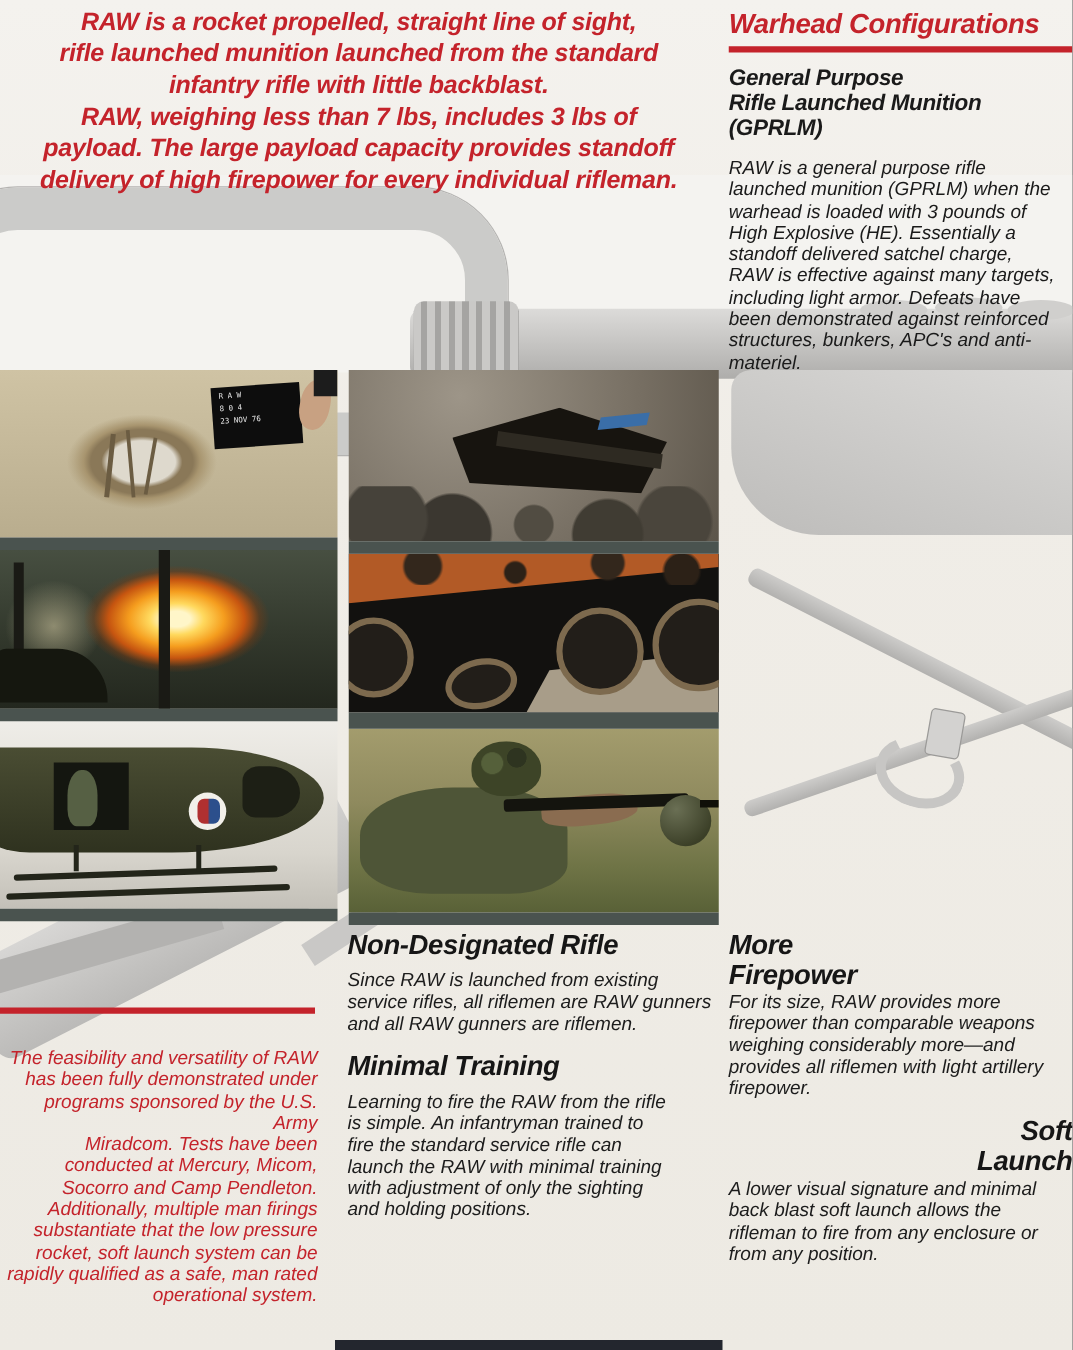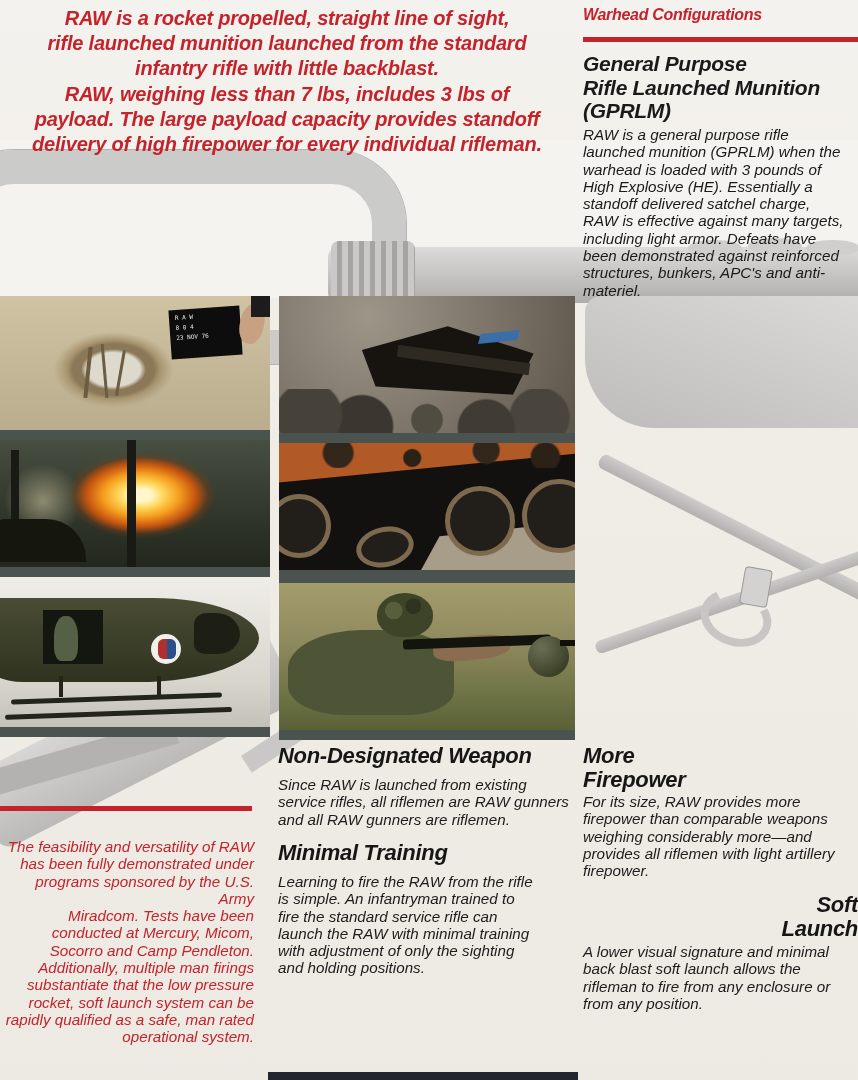--- a/index.html
+++ b/index.html
@@ -8,24 +8,24 @@
         font-family:"Liberation Sans", sans-serif;}
   .abs{position:absolute;}
   .it{font-style:italic;}
   .pre{white-space:pre-line;}
   .red{color:#c4232b;}
   .blk{color:#1a1a1a;}
 
   
   .intro{left:0;top:6px;width:574px;font-weight:700;font-size:20px;line-height:1.26;
          text-align:center;letter-spacing:-.2px;z-index:6;font-style:italic;}
-  .wh-title{left:583px;top:6px;width:275px;font-weight:700;font-size:16px;letter-spacing:-.3px;z-index:6;}
+  .wh-title{left:583px;top:6px;width:275px;font-weight:700;font-size:22px;letter-spacing:-.3px;z-index:6;}
   .rule{height:5px;background:#c4232b;z-index:6;}
   .wh-rule{left:583px;top:37px;width:275px;}
-  .gprlm-h{left:583px;top:52px;width:275px;font-weight:700;font-size:21px;line-height:1.12;letter-spacing:-.3px;z-index:6;}
+  .gprlm-h{left:583px;top:52px;width:275px;font-weight:700;font-size:18px;line-height:1.12;letter-spacing:-.3px;z-index:6;}
   .gprlm-b{left:583px;top:126px;width:278px;font-size:15.2px;line-height:17.3px;z-index:6;}
 
   .vers-h{left:0;top:746px;width:250px;font-weight:700;font-size:21px;line-height:1.12;text-align:right;letter-spacing:-.3px;z-index:6;}
   .vers-rule{left:0;top:806px;width:252px;}
   .vers-b{left:0;top:838px;width:254px;font-size:15.2px;line-height:17.3px;text-align:right;z-index:6;}
 
   .feat-h{font-weight:700;font-size:22px;line-height:1.08;letter-spacing:-.3px;z-index:6;color:#161616;}
   .feat-b{font-size:15.2px;line-height:17.3px;z-index:6;color:#1c1c1c;}
   .h-ndw{left:278px;top:744px;width:300px;}
   .b-ndw{left:278px;top:776px;width:300px;}
@@ -272,21 +272,21 @@
 programs sponsored by the U.S. Army
 Miradcom. Tests have been
 conducted at Mercury, Micom,
 Socorro and Camp Pendleton.
 Additionally, multiple man firings
 substantiate that the low pressure
 rocket, soft launch system can be
 rapidly qualified as a safe, man rated
 operational system.</div>
 
-  <div class="abs feat-h it pre h-ndw">Non-Designated Weapon</div>
+  <div class="abs feat-h it pre h-ndw">Non-Designated Rifle</div>
   <div class="abs feat-h it pre h-mt">Minimal Training</div>
   <div class="abs feat-b it pre b-ndw">Since RAW is launched from existing
 service rifles, all riflemen are RAW gunners
 and all RAW gunners are riflemen.</div>
   <div class="abs feat-b it pre b-mt">Learning to fire the RAW from the rifle
 is simple. An infantryman trained to
 fire the standard service rifle can
 launch the RAW with minimal training
 with adjustment of only the sighting
 and holding positions.</div>

